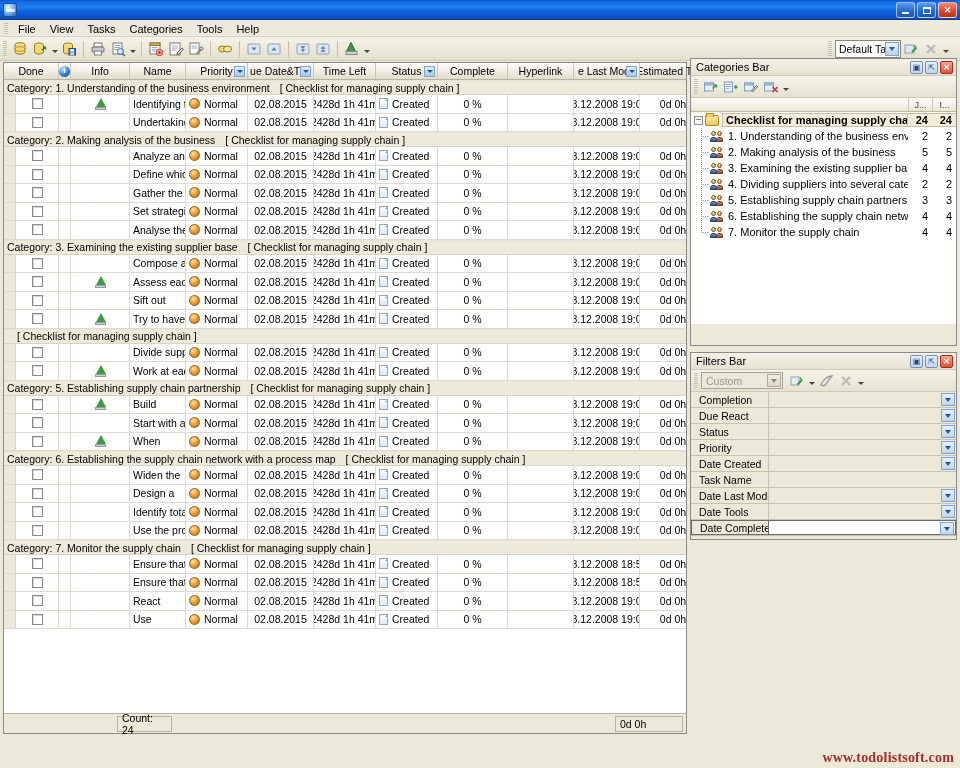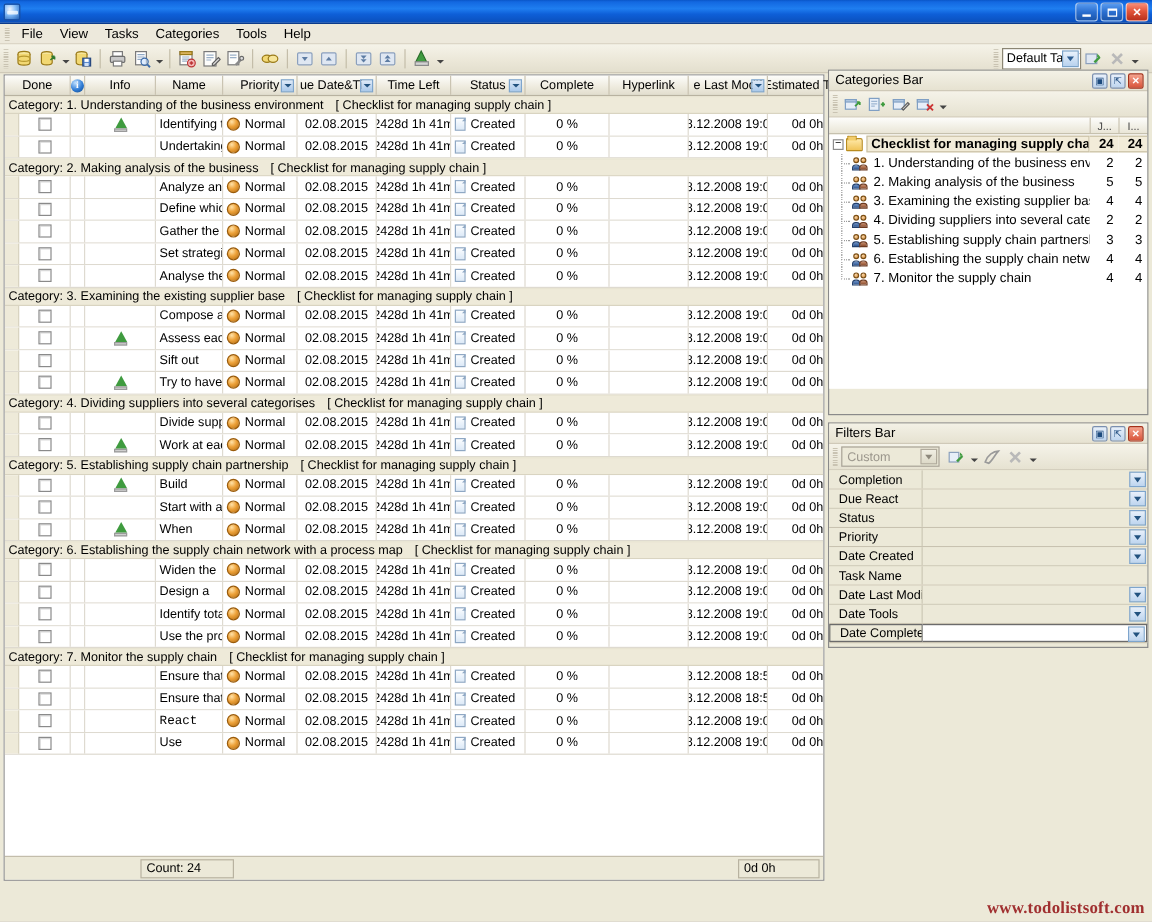--- a/index.html
+++ b/index.html
@@ -962,21 +962,20 @@
             <span></span>
           </div>
           <div class="cell ctr" style="flex: 0 0 66px;">
             <span>8.12.2008 19:0</span>
           </div>
           <div class="cell ctr" style="flex: 0 0 66px; border-right: none;">
             <span>0d 0h</span>
           </div>
         </div>
         <div class="cat-row">
-          <span>Category: 4. Dividing suppliers into several categorises</span>
           <span class="cat-sub">[ Checklist for managing supply chain ]</span>
         </div>
         <div class="task-row">
           <div class="gutter"></div>
           <div class="cell ctr" style="flex: 0 0 43px;">
             <span class="chk"></span>
           </div>
           <div class="cell ctr" style="flex: 0 0 12px;"></div>
           <div class="cell ctr" style="flex: 0 0 59px;"></div>
           <div class="cell lft" style="flex: 0 0 56px;">
@@ -1406,21 +1405,21 @@
             <span>0d 0h</span>
           </div>
         </div>
         <div class="task-row">
           <div class="gutter"></div>
           <div class="cell ctr" style="flex: 0 0 43px;">
             <span class="chk"></span>
           </div>
           <div class="cell ctr" style="flex: 0 0 12px;"></div>
           <div class="cell ctr" style="flex: 0 0 59px;"></div>
-          <div class="cell lft" style="flex: 0 0 56px; font-family: Liberation Mono, monospace;">
+          <div class="cell lft" style="flex: 0 0 56px;">
             <span>React</span>
           </div>
           <div class="cell lft" style="flex: 0 0 62px;">
             <span class="prio-ic"></span>
             <span>Normal</span>
           </div>
           <div class="cell ctr" style="flex: 0 0 66px;">
             <span>02.08.2015</span>
           </div>
           <div class="cell ctr" style="flex: 0 0 62px;">
@@ -1477,21 +1476,21 @@
             <span>8.12.2008 19:0</span>
           </div>
           <div class="cell ctr" style="flex: 0 0 66px; border-right: none;">
             <span>0d 0h</span>
           </div>
         </div>
       </div>
 
     <div class="grid-status">
       <div style="width:112px"></div>
-      <div class="gs-cell" style="width:78px">Count: 24</div>
+      <div class="gs-cell" style="width:55px">Count: 24</div>
       <div class="gs-spacer"></div>
       <div class="gs-cell" style="width:68px; margin-right:3px">0d 0h</div>
     </div>
   </div>
 
   <div class="dock">
 
     <div class="panel" style="height:288px">
       <div class="panel-title">
         <span>Categories Bar</span>

